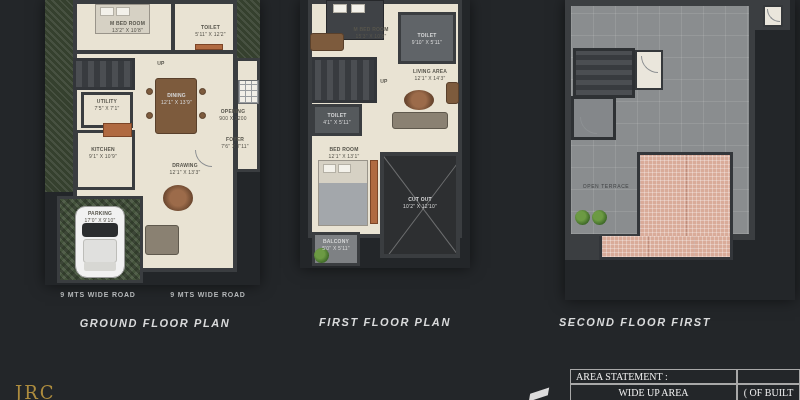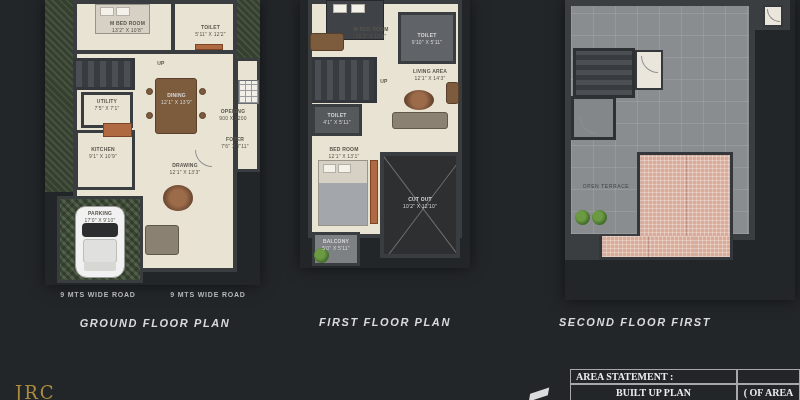--- a/index.html
+++ b/index.html
@@ -41,21 +41,21 @@
   
   .lbl{position:absolute;text-align:center;color:#57554c;font-size:5px;font-weight:700;line-height:1.3;letter-spacing:.2px;text-transform:uppercase;}
   .lbl span{display:block;}
   .lbl .dims{font-weight:400;}
   .lbl.lt{color:#d6d7d8;}
   .lbl.faint{color:rgba(58,60,62,.9);font-weight:400;letter-spacing:.6px;}
   .plan-title{position:absolute;text-align:center;color:#d9dadb;font-size:11px;font-weight:700;font-style:italic;letter-spacing:1.6px;}
   .road-lbl{position:absolute;text-align:center;color:#b4b7b9;font-size:7px;font-weight:700;letter-spacing:.8px;}
   .logo{position:absolute;font-family:"DejaVu Serif","Liberation Serif",serif;color:#ad8c3e;font-size:18px;letter-spacing:2px;}
   
-  .atable{position:absolute;left:570px;top:369px;width:230px;height:31px;font-family:"Liberation Serif",serif;color:#ececec;font-weight:700;font-size:10px;}
+  .atable{position:absolute;left:570px;top:369px;width:230px;height:31px;font-family:"Liberation Serif",serif;color:#ececec;font-weight:400;font-size:10px;}
   .atable .cell{position:absolute;border:1px solid #a8a8a8;box-sizing:border-box;display:flex;align-items:center;}
   .atable .c-left{justify-content:flex-start;padding-left:5px;}
   .atable .c-center{justify-content:center;}
   .wedge{position:absolute;left:529px;top:391px;width:20px;height:7px;background:#dcdcdc;transform:rotate(-18deg) skewX(-28deg);}
   .arcdoor{position:absolute;border:1px solid #8d9093;border-top:none;border-right:none;border-radius:0 0 0 100%;}
 </style>
 </head>
 <body>
 
 <div class="canvas">
@@ -245,20 +245,20 @@
 
   <div class="logo" style="left:15px;top:382px;">JRC</div>
   <div class="wedge"></div>
 
   <div class="atable">
     <div class="cell c-left" style="left:0;top:0;width:167px;height:15px;">
       <span>AREA STATEMENT :</span>
     </div>
     <div class="cell" style="left:167px;top:0;width:63px;height:15px;"></div>
     <div class="cell c-center" style="left:0;top:15px;width:167px;height:17px;">
-      <span>BUILT UP PLAN</span>
+      <span>WIDE UP AREA</span>
     </div>
     <div class="cell c-center" style="left:167px;top:15px;width:63px;height:17px;">
-      <span>( OF AREA</span>
+      <span>( OF BUILT</span>
     </div>
   </div>
 
 </div>
 
 </body></html>

